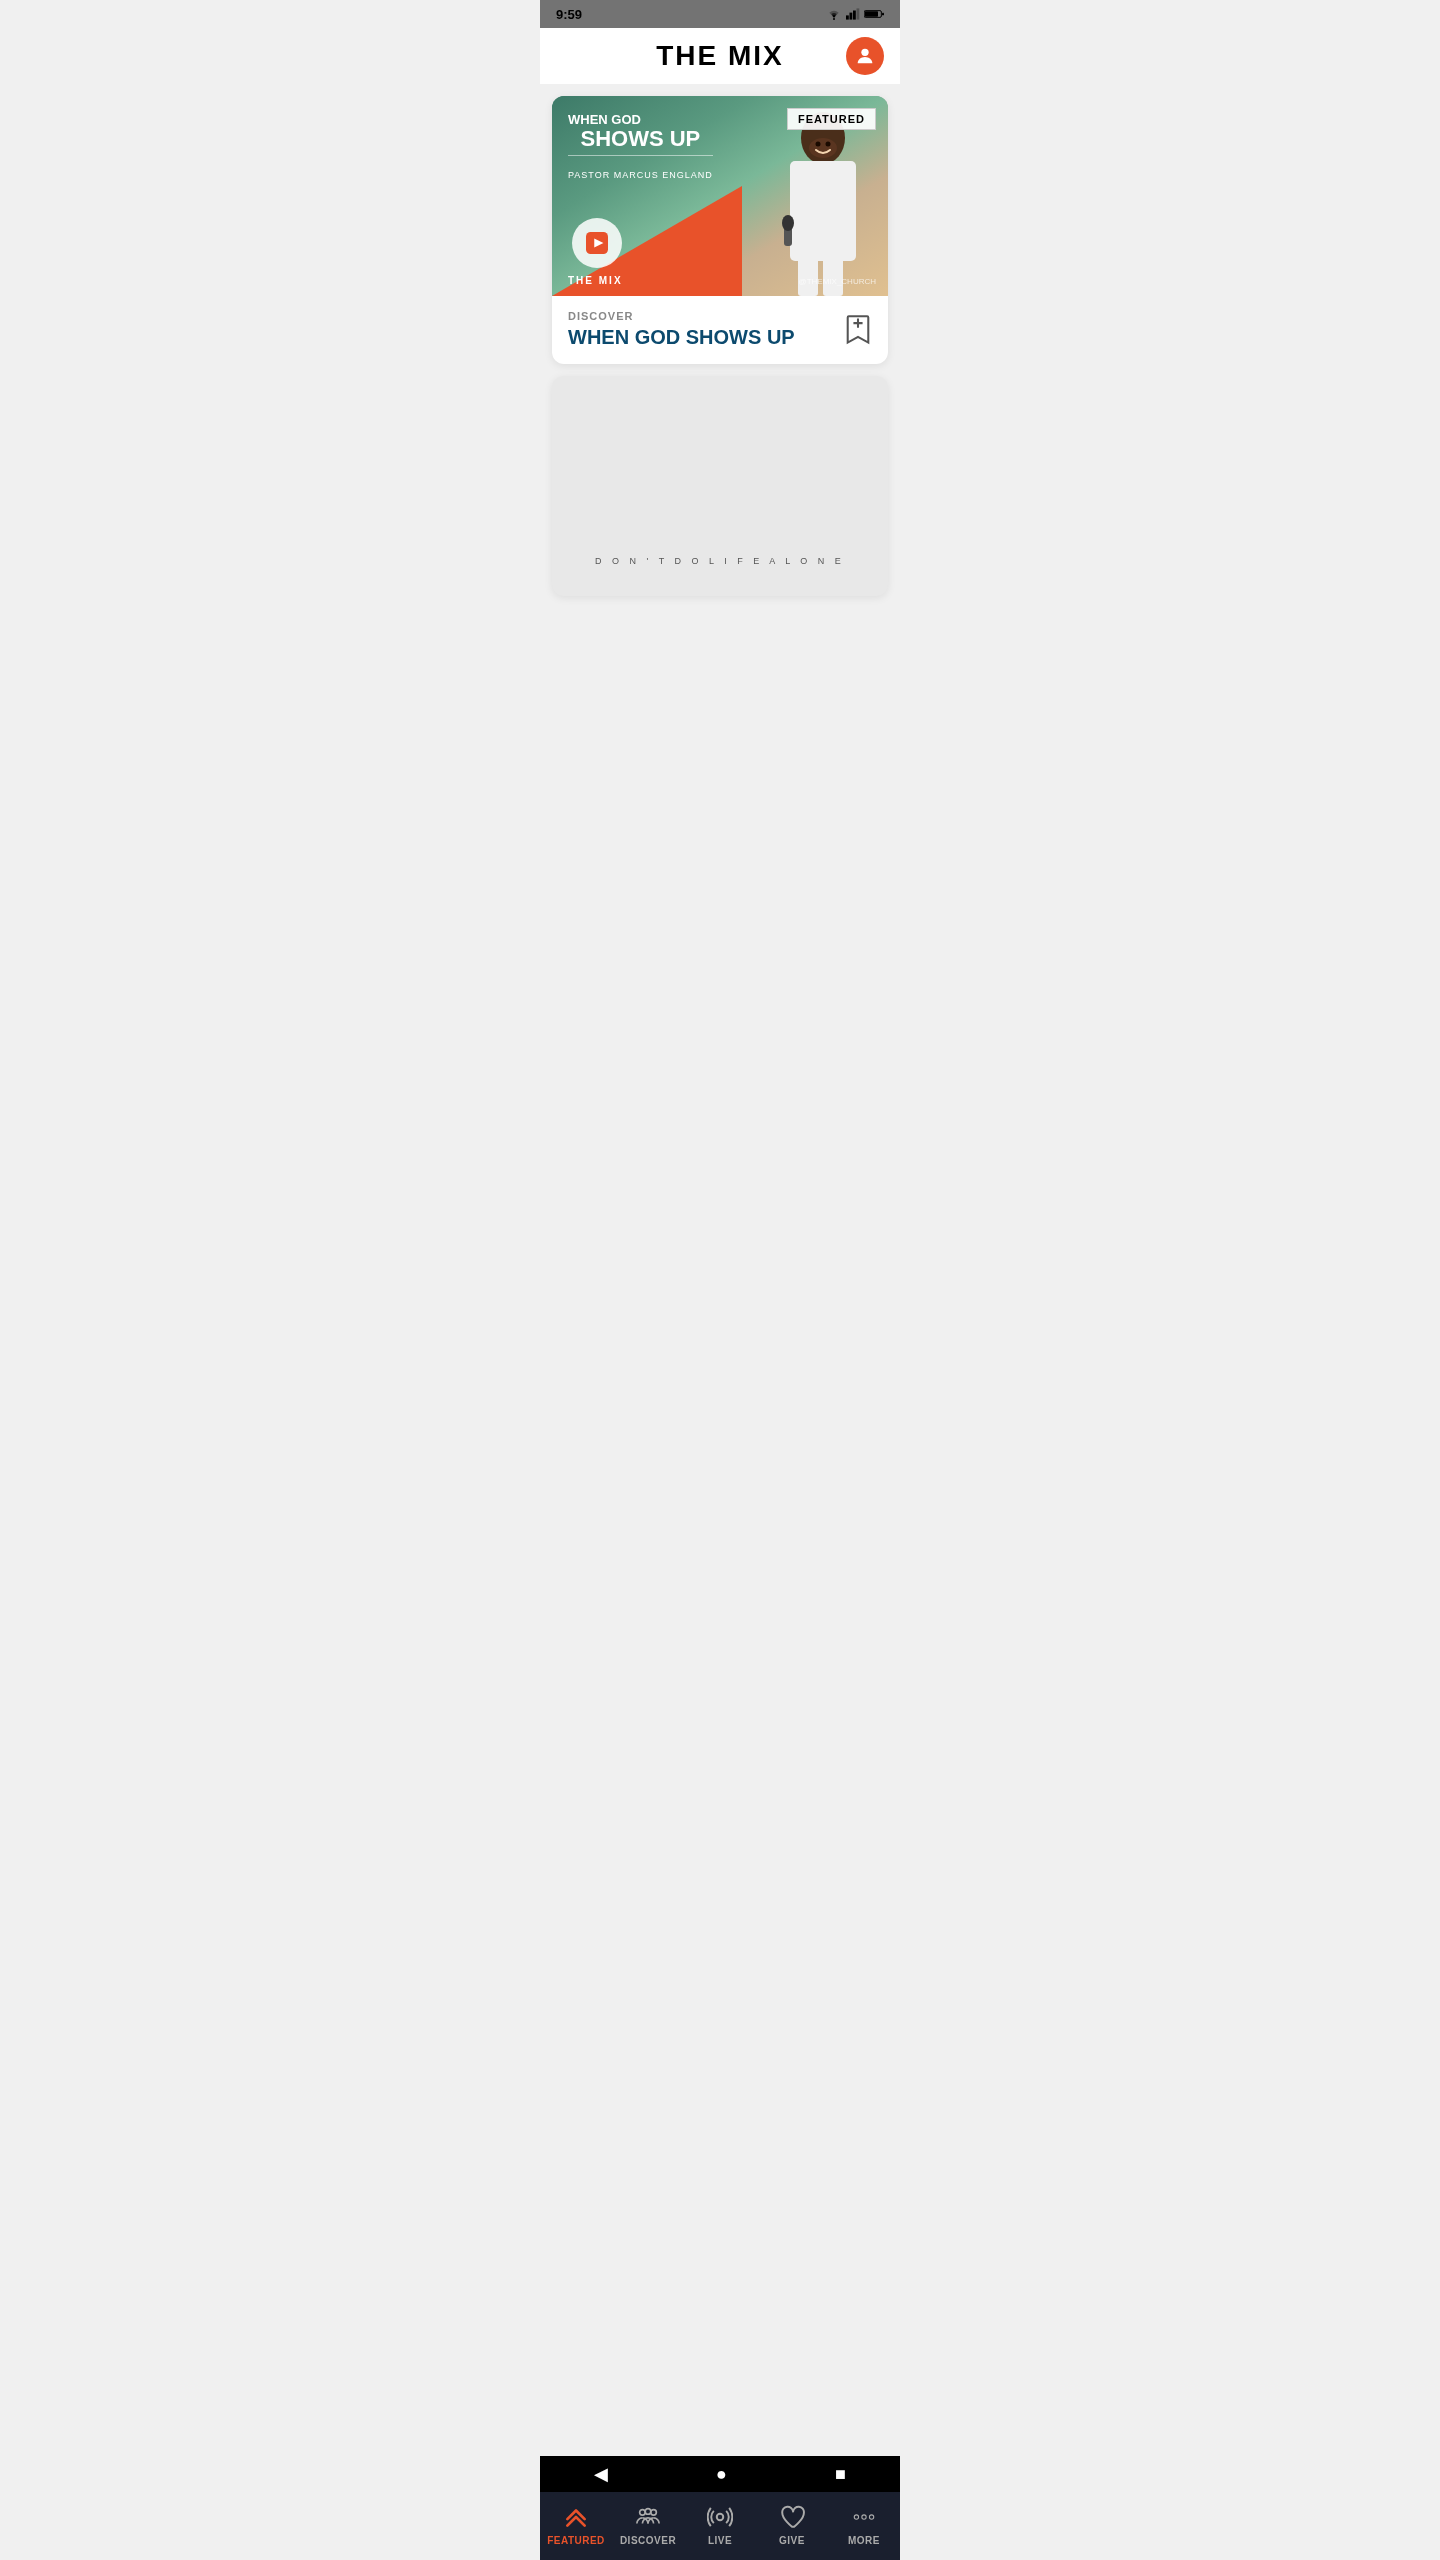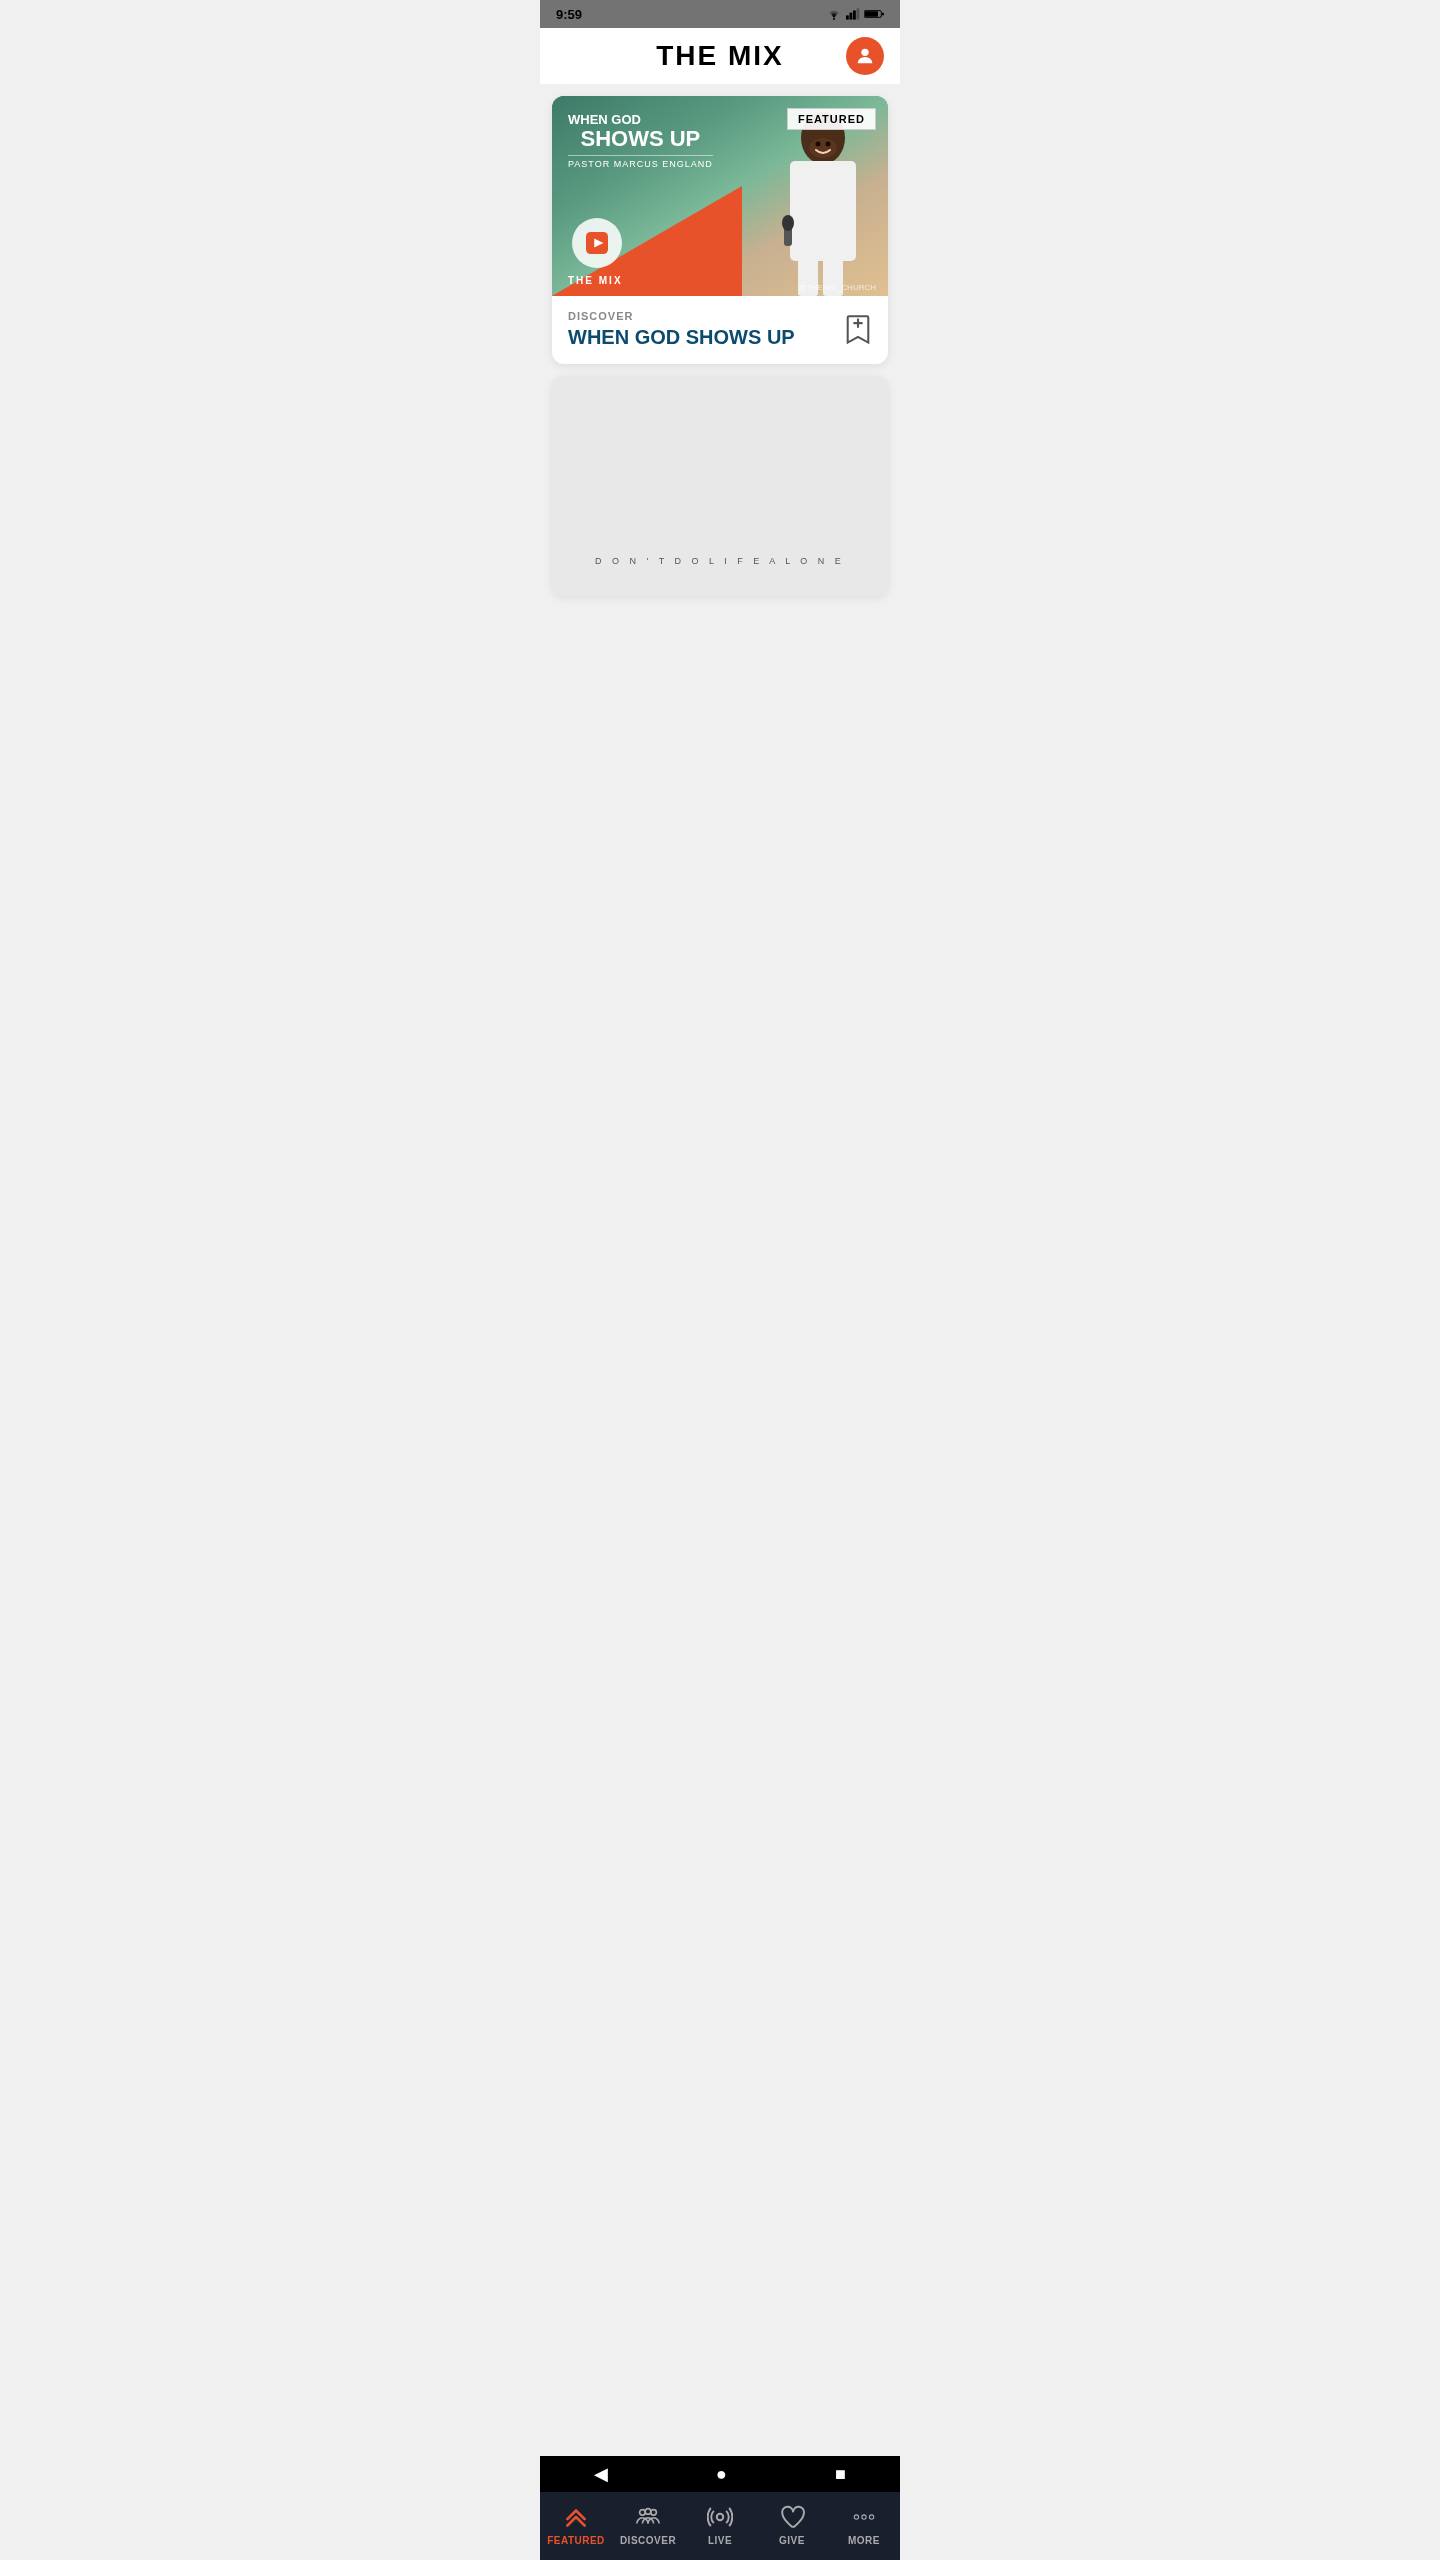--- a/index.html
+++ b/index.html
@@ -128,21 +128,21 @@
       text-align: center;
     }
     .featured-pastor {
       font-size: 9px;
       font-weight: 400;
       color: #ffffff;
       text-transform: uppercase;
       letter-spacing: 1px;
       margin-top: 4px;
       border-top: 1px solid rgba(255,255,255,0.5);
-      padding-top: 3px;
+      padding-top: 14px;
     }
 
     
     .youtube-play {
       position: absolute;
       bottom: 28px;
       left: 20px;
       width: 50px;
       height: 50px;
       background: rgba(255,255,255,0.85);
@@ -157,21 +157,21 @@
       bottom: 10px;
       left: 16px;
       font-size: 10px;
       font-weight: 900;
       color: #ffffff;
       letter-spacing: 2px;
     }
 
     .watermark {
       position: absolute;
-      bottom: 4px;
+      bottom: 10px;
       right: 12px;
       font-size: 8px;
       color: rgba(255,255,255,0.7);
     }
 
     
     .card-body {
       padding: 14px 16px;
       display: flex;
       justify-content: space-between;

